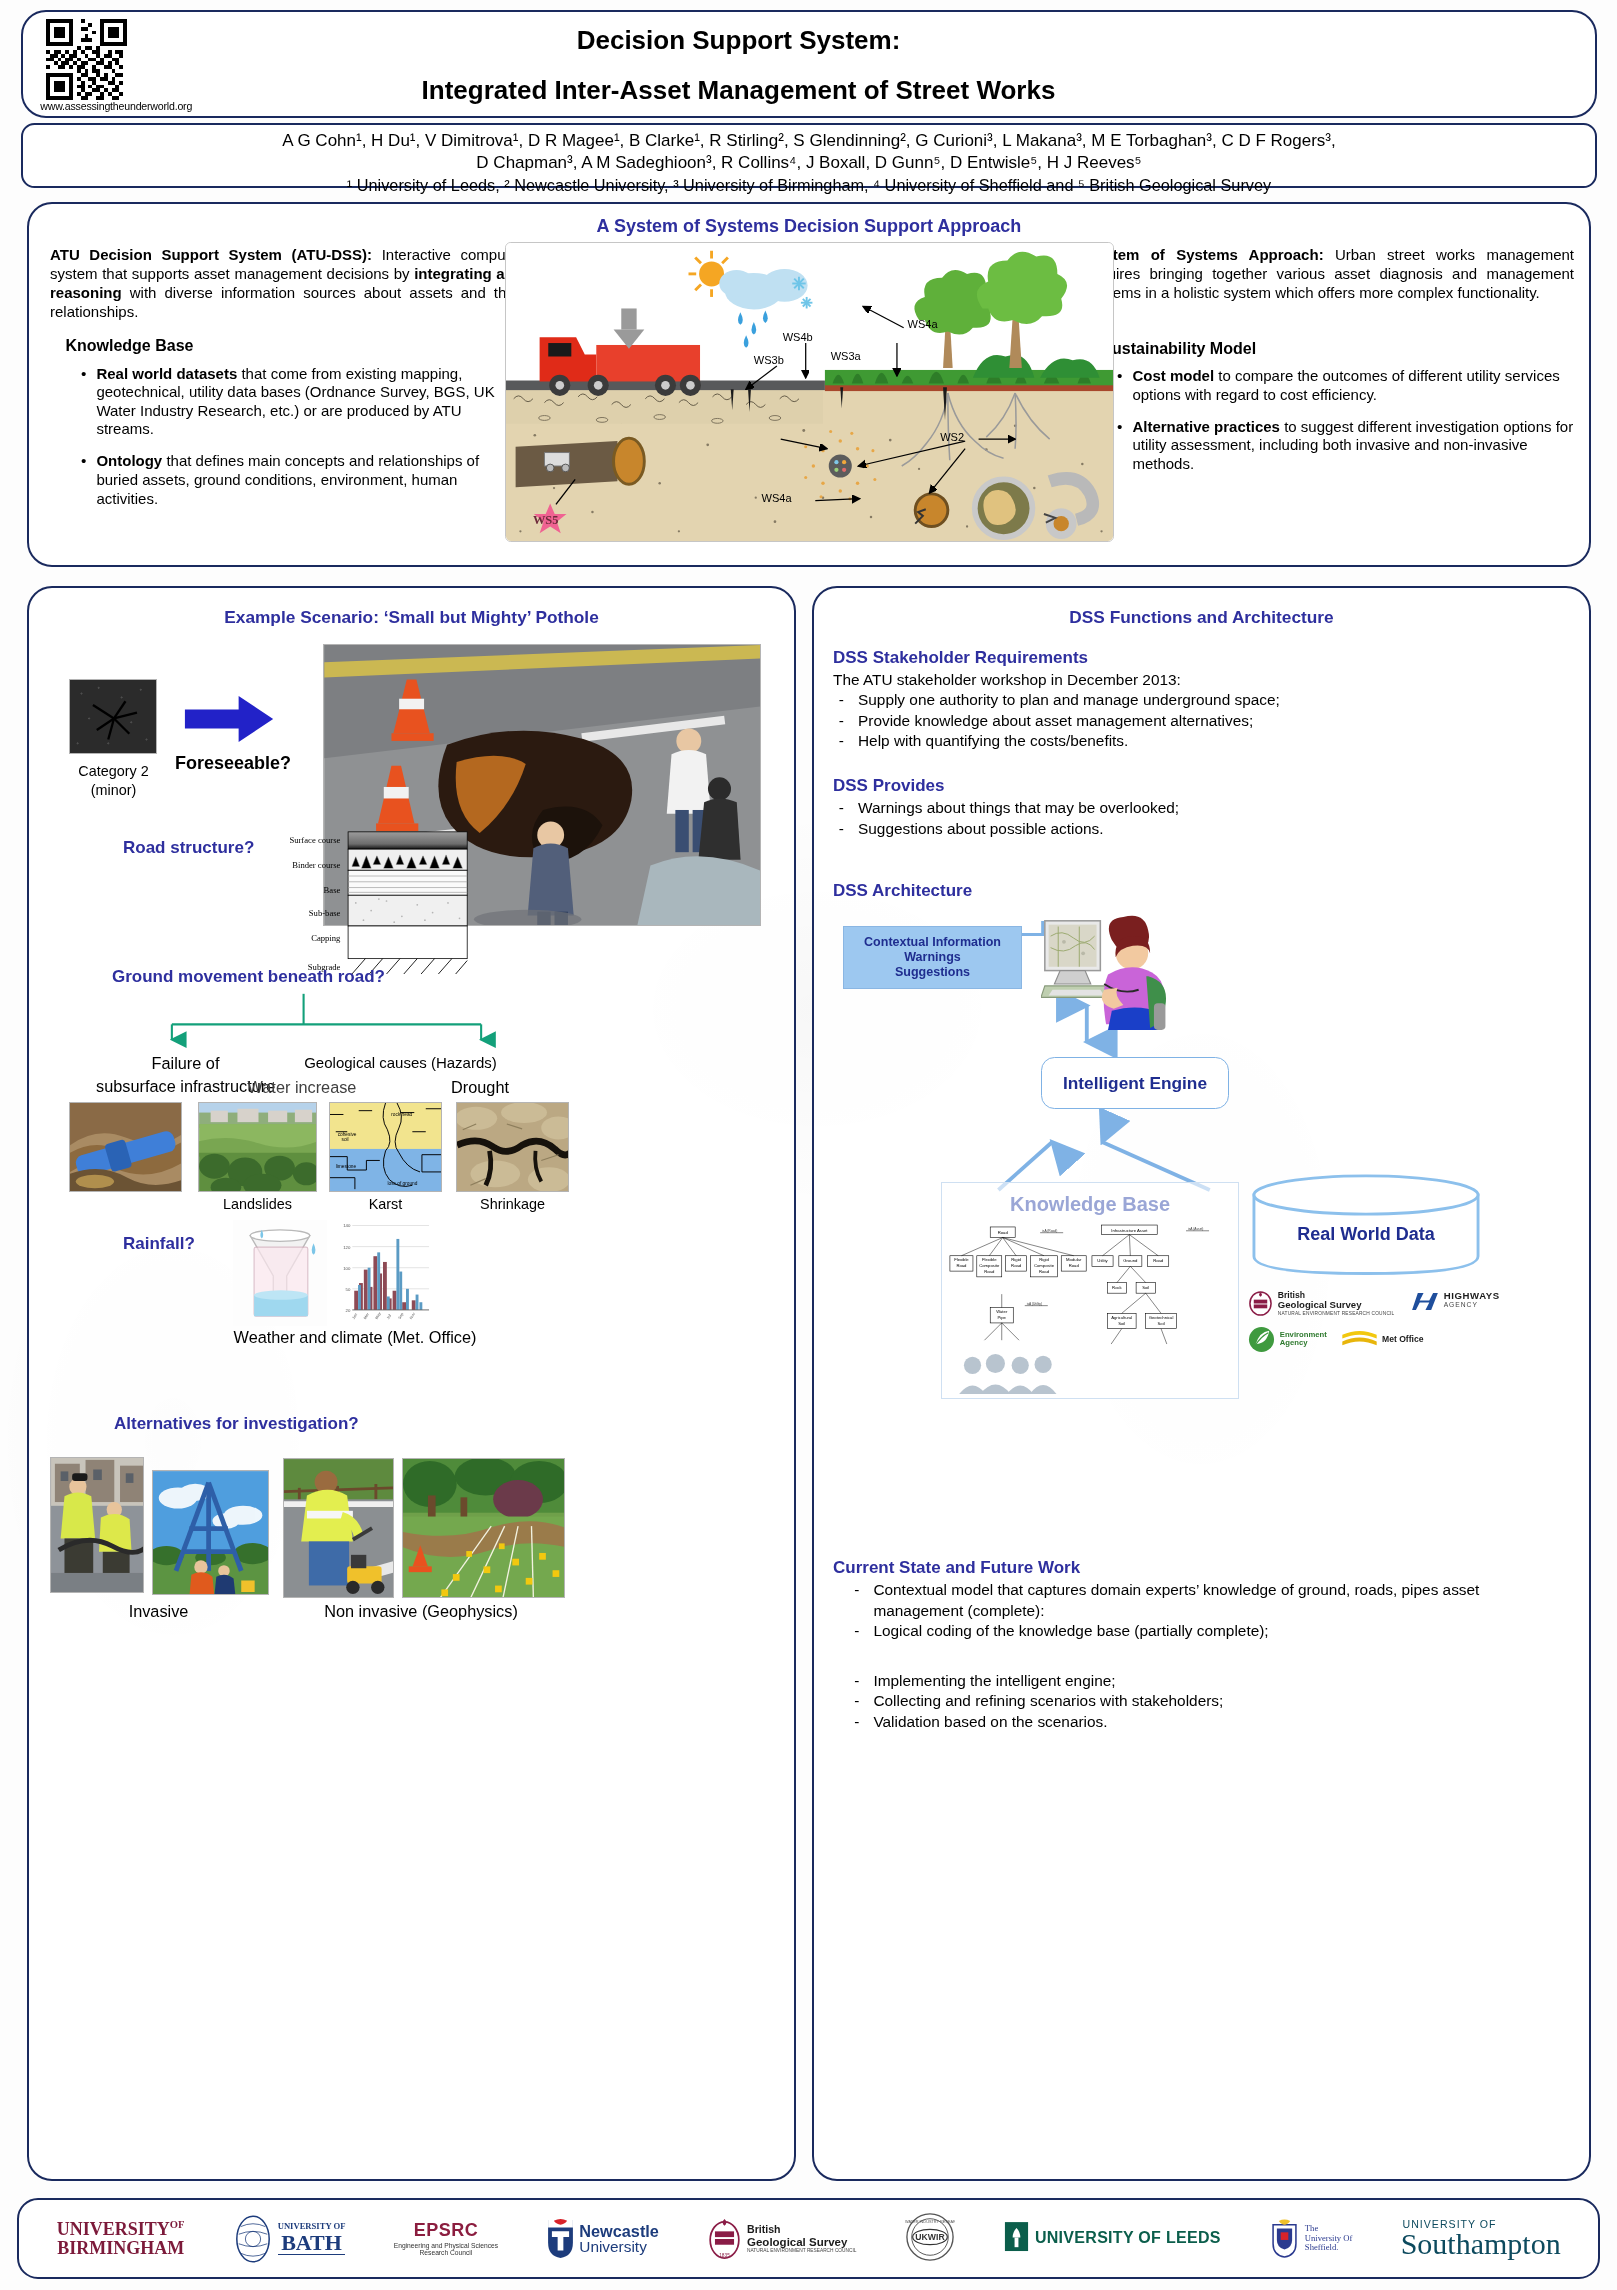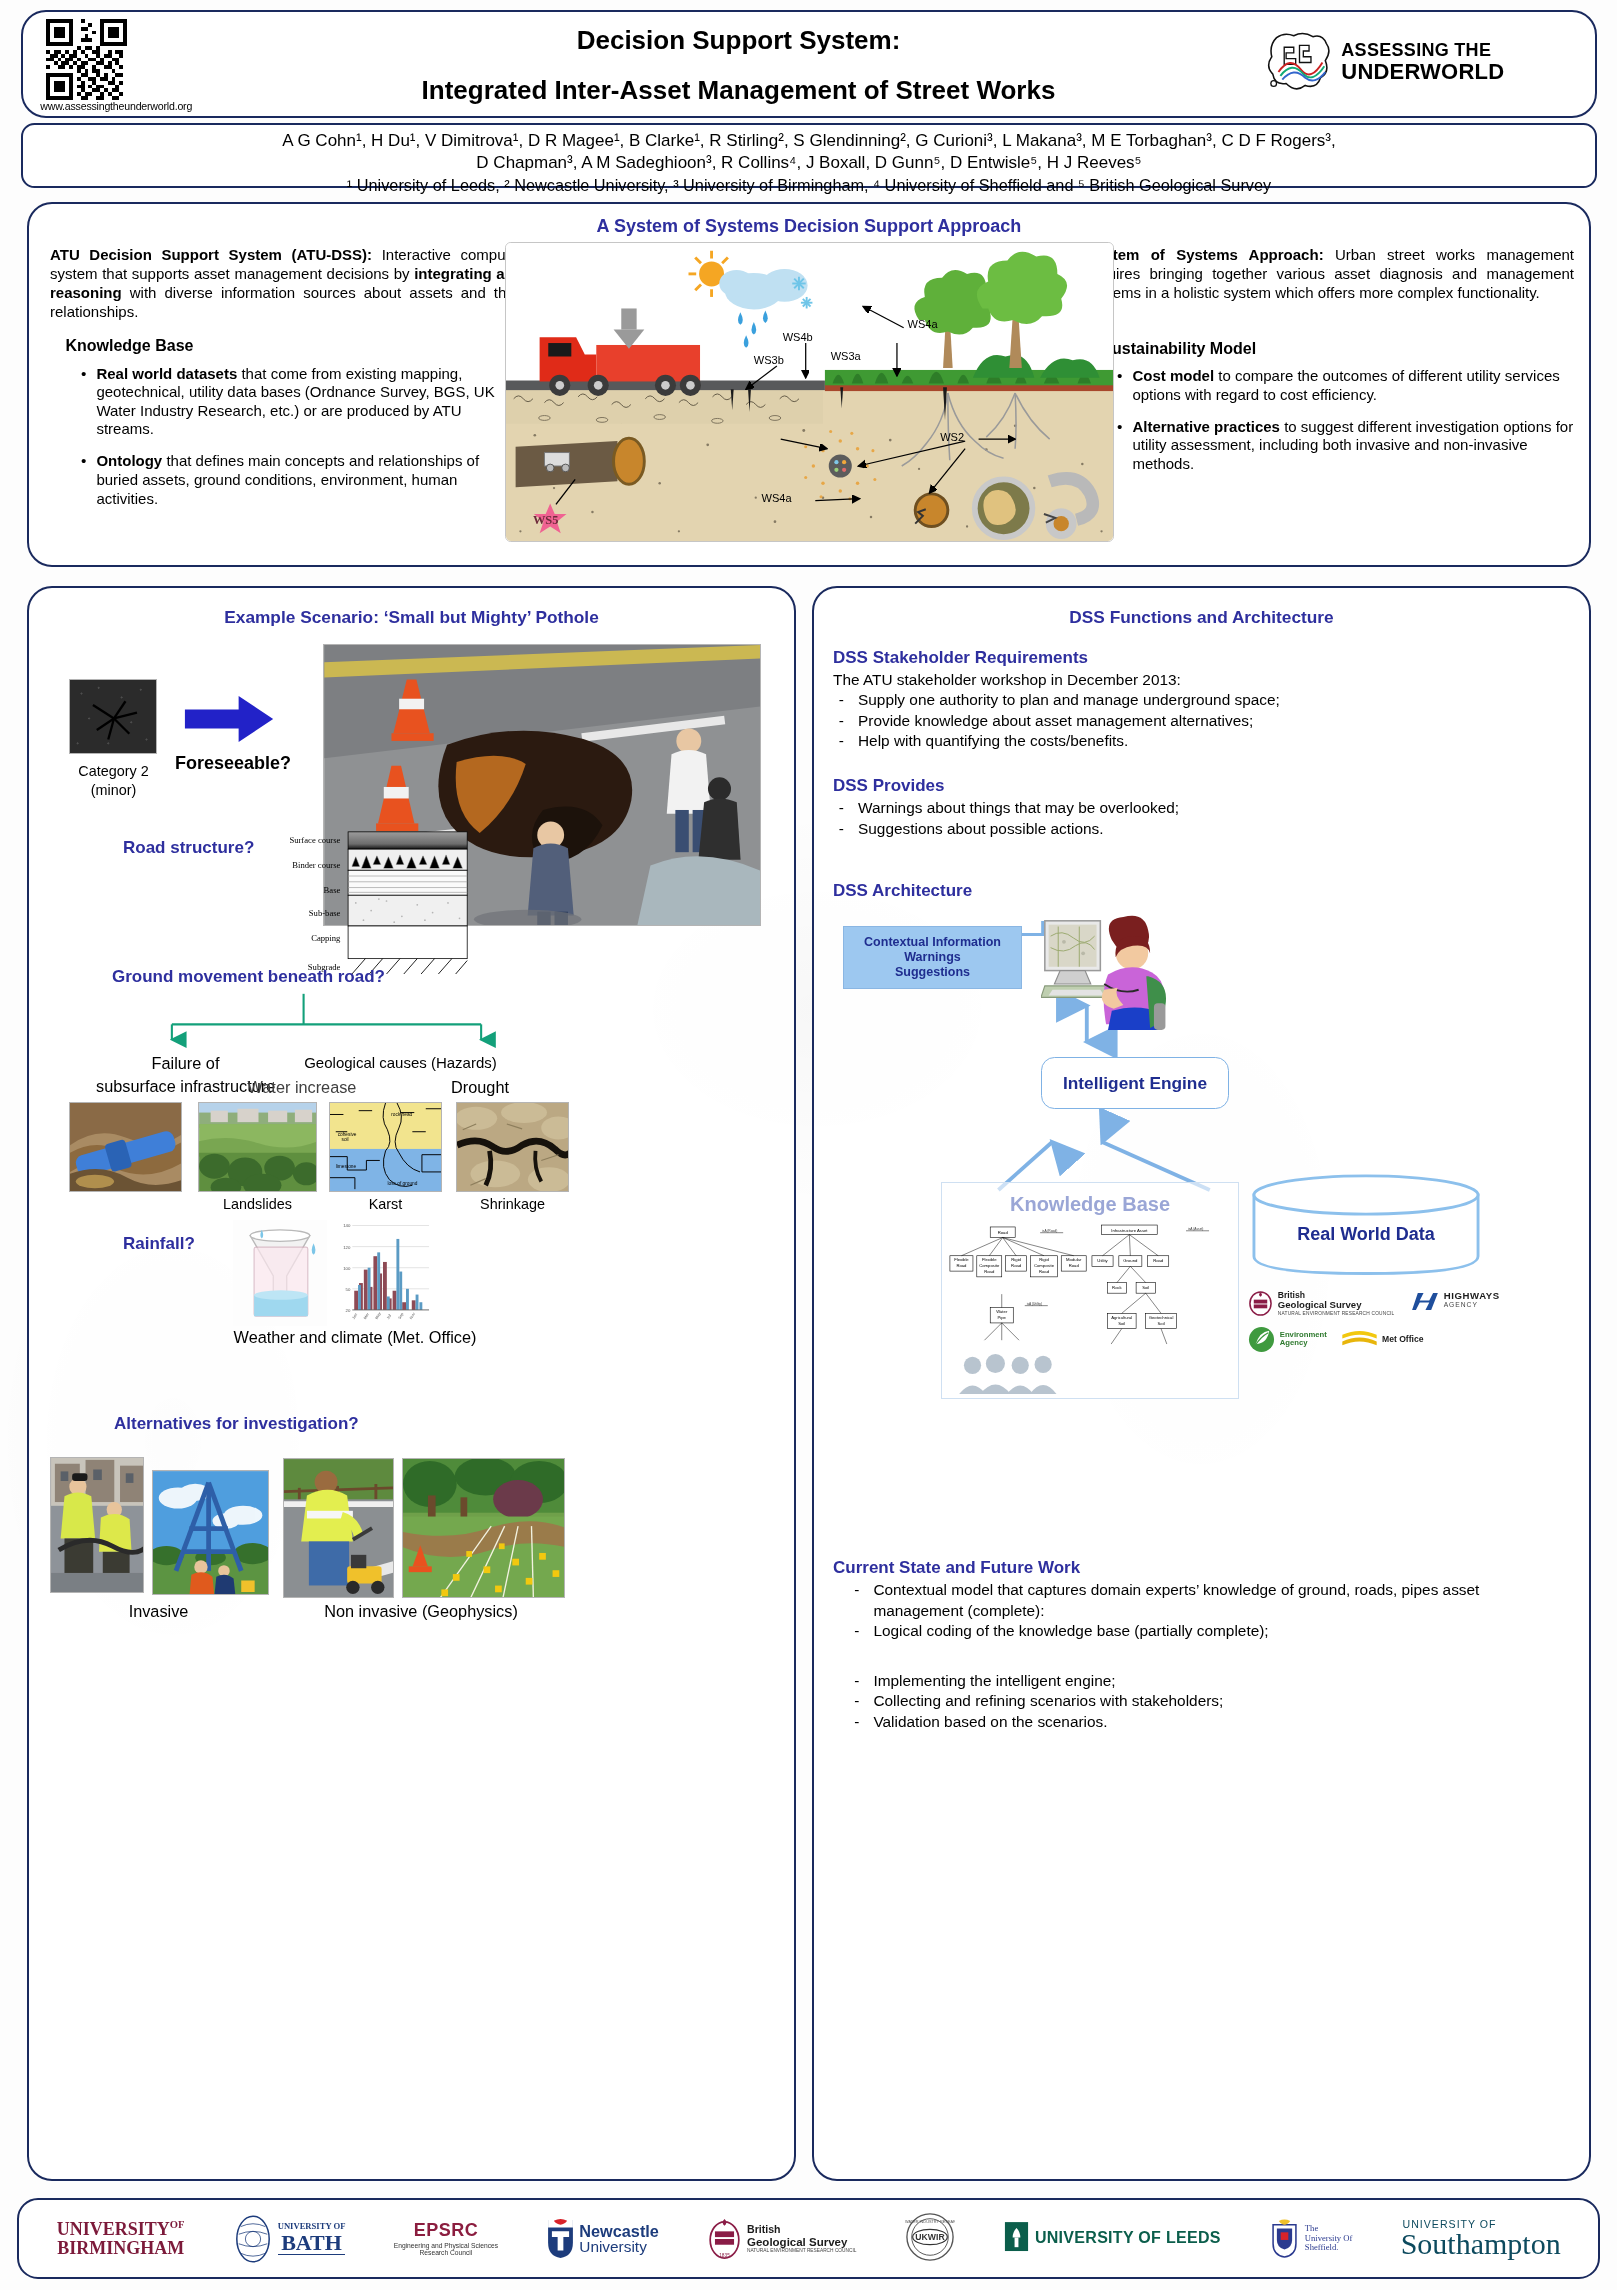--- a/index.html
+++ b/index.html
@@ -250,35 +250,20 @@
           <rect x="17" y="20" width="2" height="1"></rect>
       </g>
     </svg>
     <div id="qr-url">www.assessingtheunderworld.org</div>
 
     <div id="title-wrap">
       <div id="title-line1">Decision Support System:</div>
       <div id="title-line2">Integrated Inter-Asset Management of Street Works</div>
     </div>
 
-    <div id="logo-atu">
-      <svg id="atu-mark" viewBox="0 0 72 68">
-        <path d="M12 8 Q20 2 30 6 Q40 1 50 7 Q60 4 64 14 Q70 22 63 32 Q68 44 58 50 Q54 62 42 58 Q32 66 22 56 Q10 58 8 46 Q0 38 7 28 Q4 16 12 8 Z" fill="#ffffff" stroke="#111" stroke-width="1.6"></path>
-        <path d="M20 18 L30 18 L30 24 L22 24 L22 30 L32 30 L32 36 L20 36 Z" fill="#fff" stroke="#111" stroke-width="1.4"></path>
-        <path d="M36 16 L46 16 L46 22 L40 22 L40 28 L48 28 L48 34 L36 34 Z" fill="#fff" stroke="#111" stroke-width="1.4"></path>
-        <path d="M14 44 Q26 26 38 42 Q48 54 60 34" fill="none" stroke="#c22" stroke-width="2"></path>
-        <path d="M16 48 Q28 32 40 46 Q50 56 62 38" fill="none" stroke="#1a7" stroke-width="2"></path>
-        <path d="M18 52 Q30 38 42 50 Q52 58 63 44" fill="none" stroke="#3366cc" stroke-width="2"></path>
-        <circle cx="9" cy="56" r="3" fill="#fff" stroke="#111" stroke-width="1.4"></circle>
-      </svg>
-      <div id="atu-text">
-        <div id="atu-l1">ASSESSING THE</div>
-        <div id="atu-l2">UNDERWORLD</div>
-      </div>
-    </div>
   </div>
 
   <div class="rbox" id="authors">
     <div class="auth-line">A G Cohn¹, H Du¹, V Dimitrova¹, D R Magee¹, B Clarke¹, R Stirling², S Glendinning², G Curioni³, L Makana³, M E Torbaghan³, C D F Rogers³,</div>
     <div class="auth-line">D Chapman³, A M Sadeghioon³, R Collins⁴, J Boxall, D Gunn⁵, D Entwisle⁵, H J Reeves⁵</div>
     <div class="aff-line">¹ University of  Leeds, ² Newcastle University, ³ University of  Birmingham, ⁴ University of Sheffield and ⁵ British Geological Survey</div>
   </div>
 
   <div class="rbox" id="top-panel">
     <div id="top-heading">A System of Systems Decision Support Approach</div>

